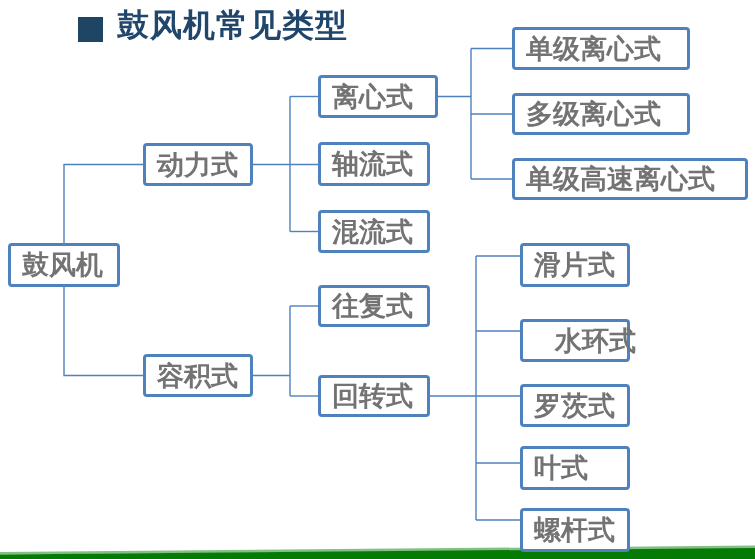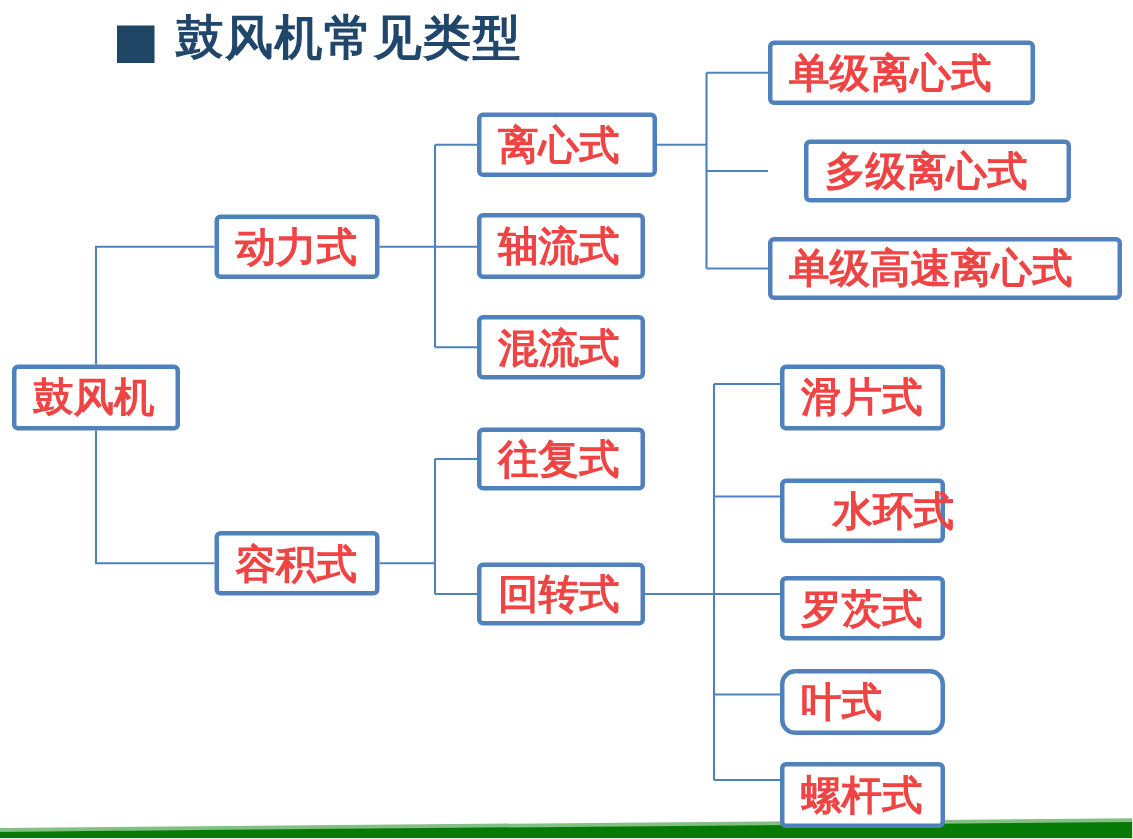--- a/index.html
+++ b/index.html
@@ -18,21 +18,21 @@
     margin-left:14px;font-size:32px;font-weight:bold;color:#21466B;
     letter-spacing:1px;white-space:nowrap;
   }
   .connector-layer{
     position:absolute;left:0;top:0;z-index:1;
   }
   .node{
     position:absolute;box-sizing:border-box;background:#fff;
     border:3px solid #4F81BD;border-radius:4px;
     display:flex;align-items:center;padding-left:11px;
-    font-size:27px;font-weight:bold;color:#ef4444;
+    font-size:27px;font-weight:bold;color:#737373;
     white-space:nowrap;z-index:2;
   }
 </style>
 </head>
 <body>
 
 <div class="stage">
 
   <div class="slide-title">
     <div class="title-bullet"></div>
@@ -79,22 +79,22 @@
   <div class="node" style="left:143px;top:354px;width:110px;height:43px;">容积式</div>
 
   <div class="node" style="left:318px;top:75px;width:120px;height:43px;">离心式</div>
   <div class="node" style="left:318px;top:142px;width:112px;height:44px;text-align:center;">轴流式</div>
   <div class="node" style="left:318px;top:210px;width:112px;height:43px;">混流式</div>
 
   <div class="node" style="left:318px;top:285px;width:112px;height:42px;">往复式</div>
   <div class="node" style="left:318px;top:375px;width:112px;height:42px;">回转式</div>
 
   <div class="node" style="left:512px;top:27px;width:178px;height:43px;">单级离心式</div>
-  <div class="node" style="left:512px;top:93px;width:178px;height:42px;margin-left:24px;">多级离心式</div>
+  <div class="node" style="left:512px;top:93px;width:178px;height:42px;">多级离心式</div>
   <div class="node" style="left:512px;top:158px;width:236px;height:42px;">单级高速离心式</div>
 
   <div class="node" style="left:520px;top:243px;width:110px;height:44px;">滑片式</div>
   <div class="node" style="left:520px;top:319px;width:110px;height:43px;padding-left:32px;">水环式</div>
   <div class="node" style="left:520px;top:384px;width:110px;height:43px;">罗茨式</div>
-  <div class="node" style="left:520px;top:446px;width:110px;height:44px;border-radius:10px;">叶式</div>
+  <div class="node" style="left:520px;top:446px;width:110px;height:44px;">叶式</div>
   <div class="node" style="left:520px;top:508px;width:110px;height:44px;">螺杆式</div>
 
 </div>
 
 </body></html>

